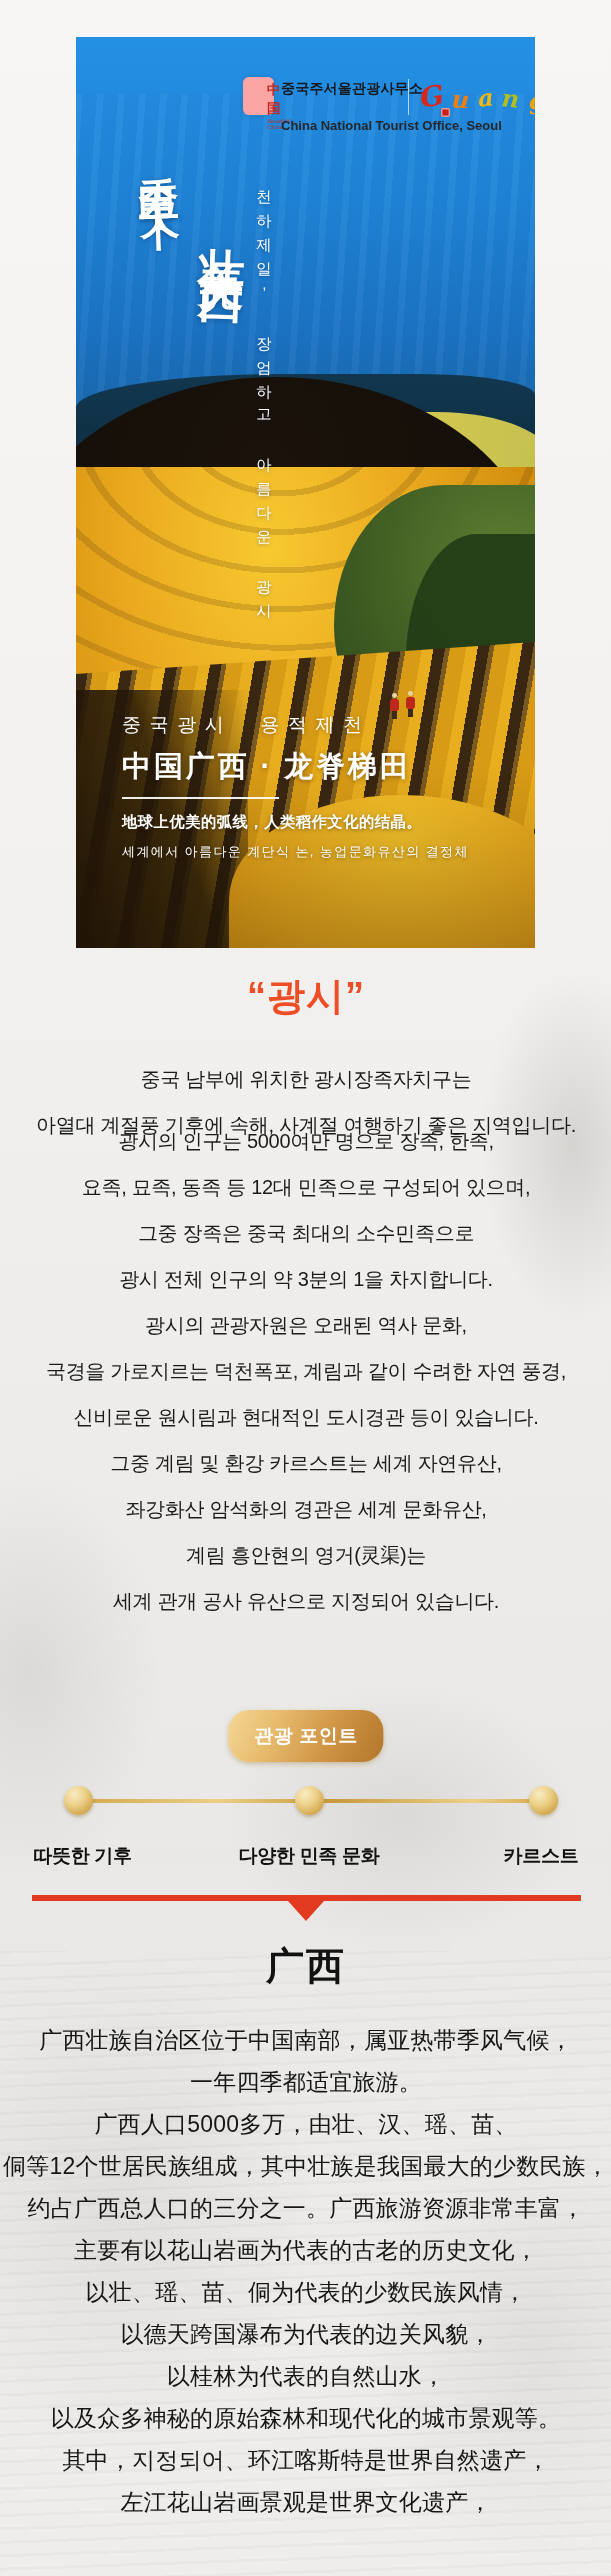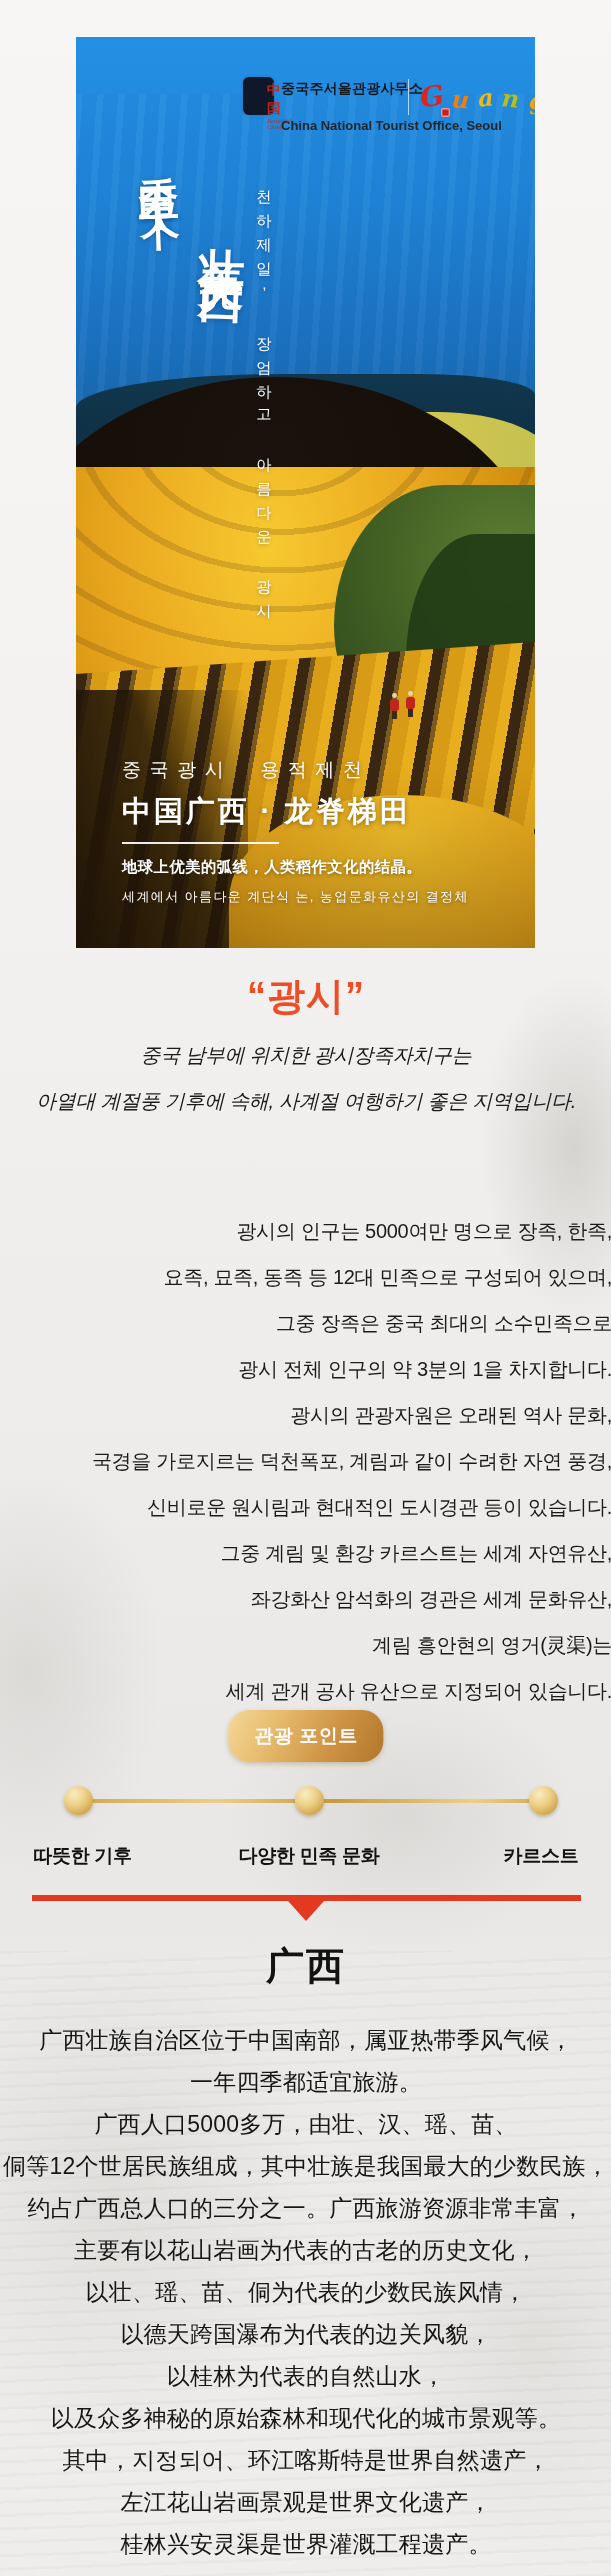--- a/index.html
+++ b/index.html
@@ -47,21 +47,21 @@
       background:repeating-linear-gradient(100deg, #3a2712 0 11.5px, #7a5a20 11.5px 16.3px, #d89b15 16.3px 32.5px, #e9ae1e 32.5px 44px); }
   .bottom-left-dark { position:absolute; left:0; bottom:0; width:172px; height:258px;
       background:linear-gradient(70deg, #231708 0%, rgba(35,23,8,0.85) 55%, rgba(35,23,8,0) 100%); }
   .gold-mound { position:absolute; right:-38px; bottom:-57px; width:344px; height:210px;
       background:radial-gradient(ellipse at 50% 20%, #f6c32a 0%, #e9a81c 60%, #d6920f 100%);
       border-radius:50% 50% 0 0; }
   .hero-vignette { position:absolute; inset:0; background:linear-gradient(180deg, rgba(0,0,0,0) 80%, rgba(20,12,2,0.25) 100%); }
 
   
   .hero-header { position:absolute; left:0; top:0; right:0; height:143px; z-index:6; }
-  .logo-mark { position:absolute; left:167px; top:40px; width:31px; height:38px; background:#0f172a;
+  .logo-mark { position:absolute; left:167px; top:40px; width:31px; height:38px; background:#fca5a5;
       border-radius:5.7px; box-shadow:0 0 3.8px rgba(0,0,0,0.15); text-align:center;padding-left:24px; }
   .logo-mark .cn { display:block; color:#c4271d; font-family:"DejaVu Serif", serif; font-weight:bold; font-size:13.4px; line-height:19px; margin-top:2.9px; letter-spacing:-1px; }
   .logo-mark .script { display:block; color:#c4271d; font-family:"DejaVu Serif", serif; font-style:italic; font-size:5.7px; line-height:6.7px; transform:scale(0.9); }
   .office { position:absolute; left:205px; top:43px; width:129px; }
   .office .ko { font-size:14px; font-weight:bold; color:#16181c; letter-spacing:0.2px; white-space:nowrap; }
   .office .en { font-size:13px; font-weight:bold; color:#23262b; margin-top:20px; white-space:nowrap; }
   .header-divider { position:absolute; left:332px; top:42px; width:1px; height:36px; background:rgba(255,255,255,0.65); }
   .guangxi-logo { position:absolute; left:344px; top:42px; width:115px; height:40px; font-family:"DejaVu Serif", serif; font-style:italic; font-weight:bold; font-size:24px; white-space:nowrap; }
   .guangxi-logo span { display:inline-block; }
   .guangxi-logo span:nth-child(1){ transform:rotate(-8deg) translateY(1px); font-size:28px; }
@@ -84,32 +84,32 @@
 
   
   .person { position:absolute; z-index:5; width:8.6px; }
   .person .head { width:4.8px; height:4.8px; border-radius:50%; background:#e8d3a8; margin:0 auto; }
   .person .body { width:8.6px; height:12.4px; border-radius:2.9px; background:#c0271c; margin-top:1px; }
   .person .legs { width:4.8px; height:7.6px; background:#3c2a18; margin:0 auto; }
   .person-1 { left:314px; top:656px; }
   .person-2 { left:330px; top:654px; }
 
   
-  .hero-titles { position:absolute; left:46px; top:675px; z-index:7; color:#fff;margin-top:45px; }
+  .hero-titles { position:absolute; left:46px; top:675px; z-index:7; color:#fff; }
   .hero-sub-ko { font-size:19px; letter-spacing:8.6px; text-shadow:0 1px 4.8px rgba(40,25,0,0.45); white-space:pre; }
   .hero-title-zh { margin-top:8.6px; font-size:29px; font-weight:bold; letter-spacing:2.9px; text-shadow:0 1px 4.8px rgba(40,25,0,0.45); }
   .hero-underline { margin-top:10.5px; width:157px; height:1.9px; background:rgba(255,255,255,0.92); }
   .hero-cap-zh { margin-top:13.4px; font-size:15.3px; font-weight:bold; letter-spacing:0.5px; text-shadow:0 1px 3.8px rgba(40,25,0,0.5); }
   .hero-cap-ko { margin-top:9.6px; font-size:13px; letter-spacing:1.4px; text-shadow:0 1px 3.8px rgba(40,25,0,0.5); }
 
   
   .gw-title { position:absolute; left:0; right:0; top:971px; text-align:center; font-size:38px; font-weight:bold; letter-spacing:1px; }
   .ko-par { position:absolute; left:0; right:0; text-align:center; font-size:20px; line-height:46px; color:#1b1b1b; letter-spacing:-0.3px; }
-  .ko-p1 { top:1032px;font-style:italic; }
-  .ko-p2 { top:1208px;text-align:right; }
+  .ko-p1 { top:1056px; }
+  .ko-p2 { top:1118px; }
 
   
   .badge { position:absolute; left:50%; top:1710px; transform:translateX(-50%); padding:13px 26px; border-radius:21px;
       background:linear-gradient(115deg,#f4d897 0%, #e7bb6d 30%, #cf9445 65%, #b1762a 100%);
       color:#ffffff; font-size:19px; font-weight:bold; letter-spacing:0.5px; box-shadow:0 1.9px 4.8px rgba(150,110,40,0.35); }
   .tl-line { position:absolute; left:78px; top:1799px; width:465px; height:3.8px;
       background:linear-gradient(90deg,#d3a84e 0%, #eccf85 30%, #c89a3e 55%, #ecd086 85%, #d7ab51 100%); }
   .tl-dot { position:absolute; top:1786px; width:29px; height:29px; border-radius:50%;
       background:radial-gradient(circle at 35% 28%, #f9ecc2 0%, #ecd088 40%, #d0a54a 78%, #b9893a 100%);
       box-shadow:0 1.9px 3.8px rgba(120,90,30,0.35); }
@@ -236,16 +236,15 @@
     <div>广西人口5000多万，由壮、汉、瑶、苗、</div>
     <div>侗等12个世居民族组成，其中壮族是我国最大的少数民族，</div>
     <div>约占广西总人口的三分之一。广西旅游资源非常丰富，</div>
     <div>主要有以花山岩画为代表的古老的历史文化，</div>
     <div>以壮、瑶、苗、侗为代表的少数民族风情，</div>
     <div>以德天跨国瀑布为代表的边关风貌，</div>
     <div>以桂林为代表的自然山水，</div>
     <div>以及众多神秘的原始森林和现代化的城市景观等。</div>
     <div>其中，지정되어、环江喀斯特是世界自然遗产，</div>
     <div>左江花山岩画景观是世界文化遗产，</div>
-    <div>桂林兴安灵渠是世界灌溉工程遗产。</div>
   </div>
 </div>
 
 
 </body></html>

